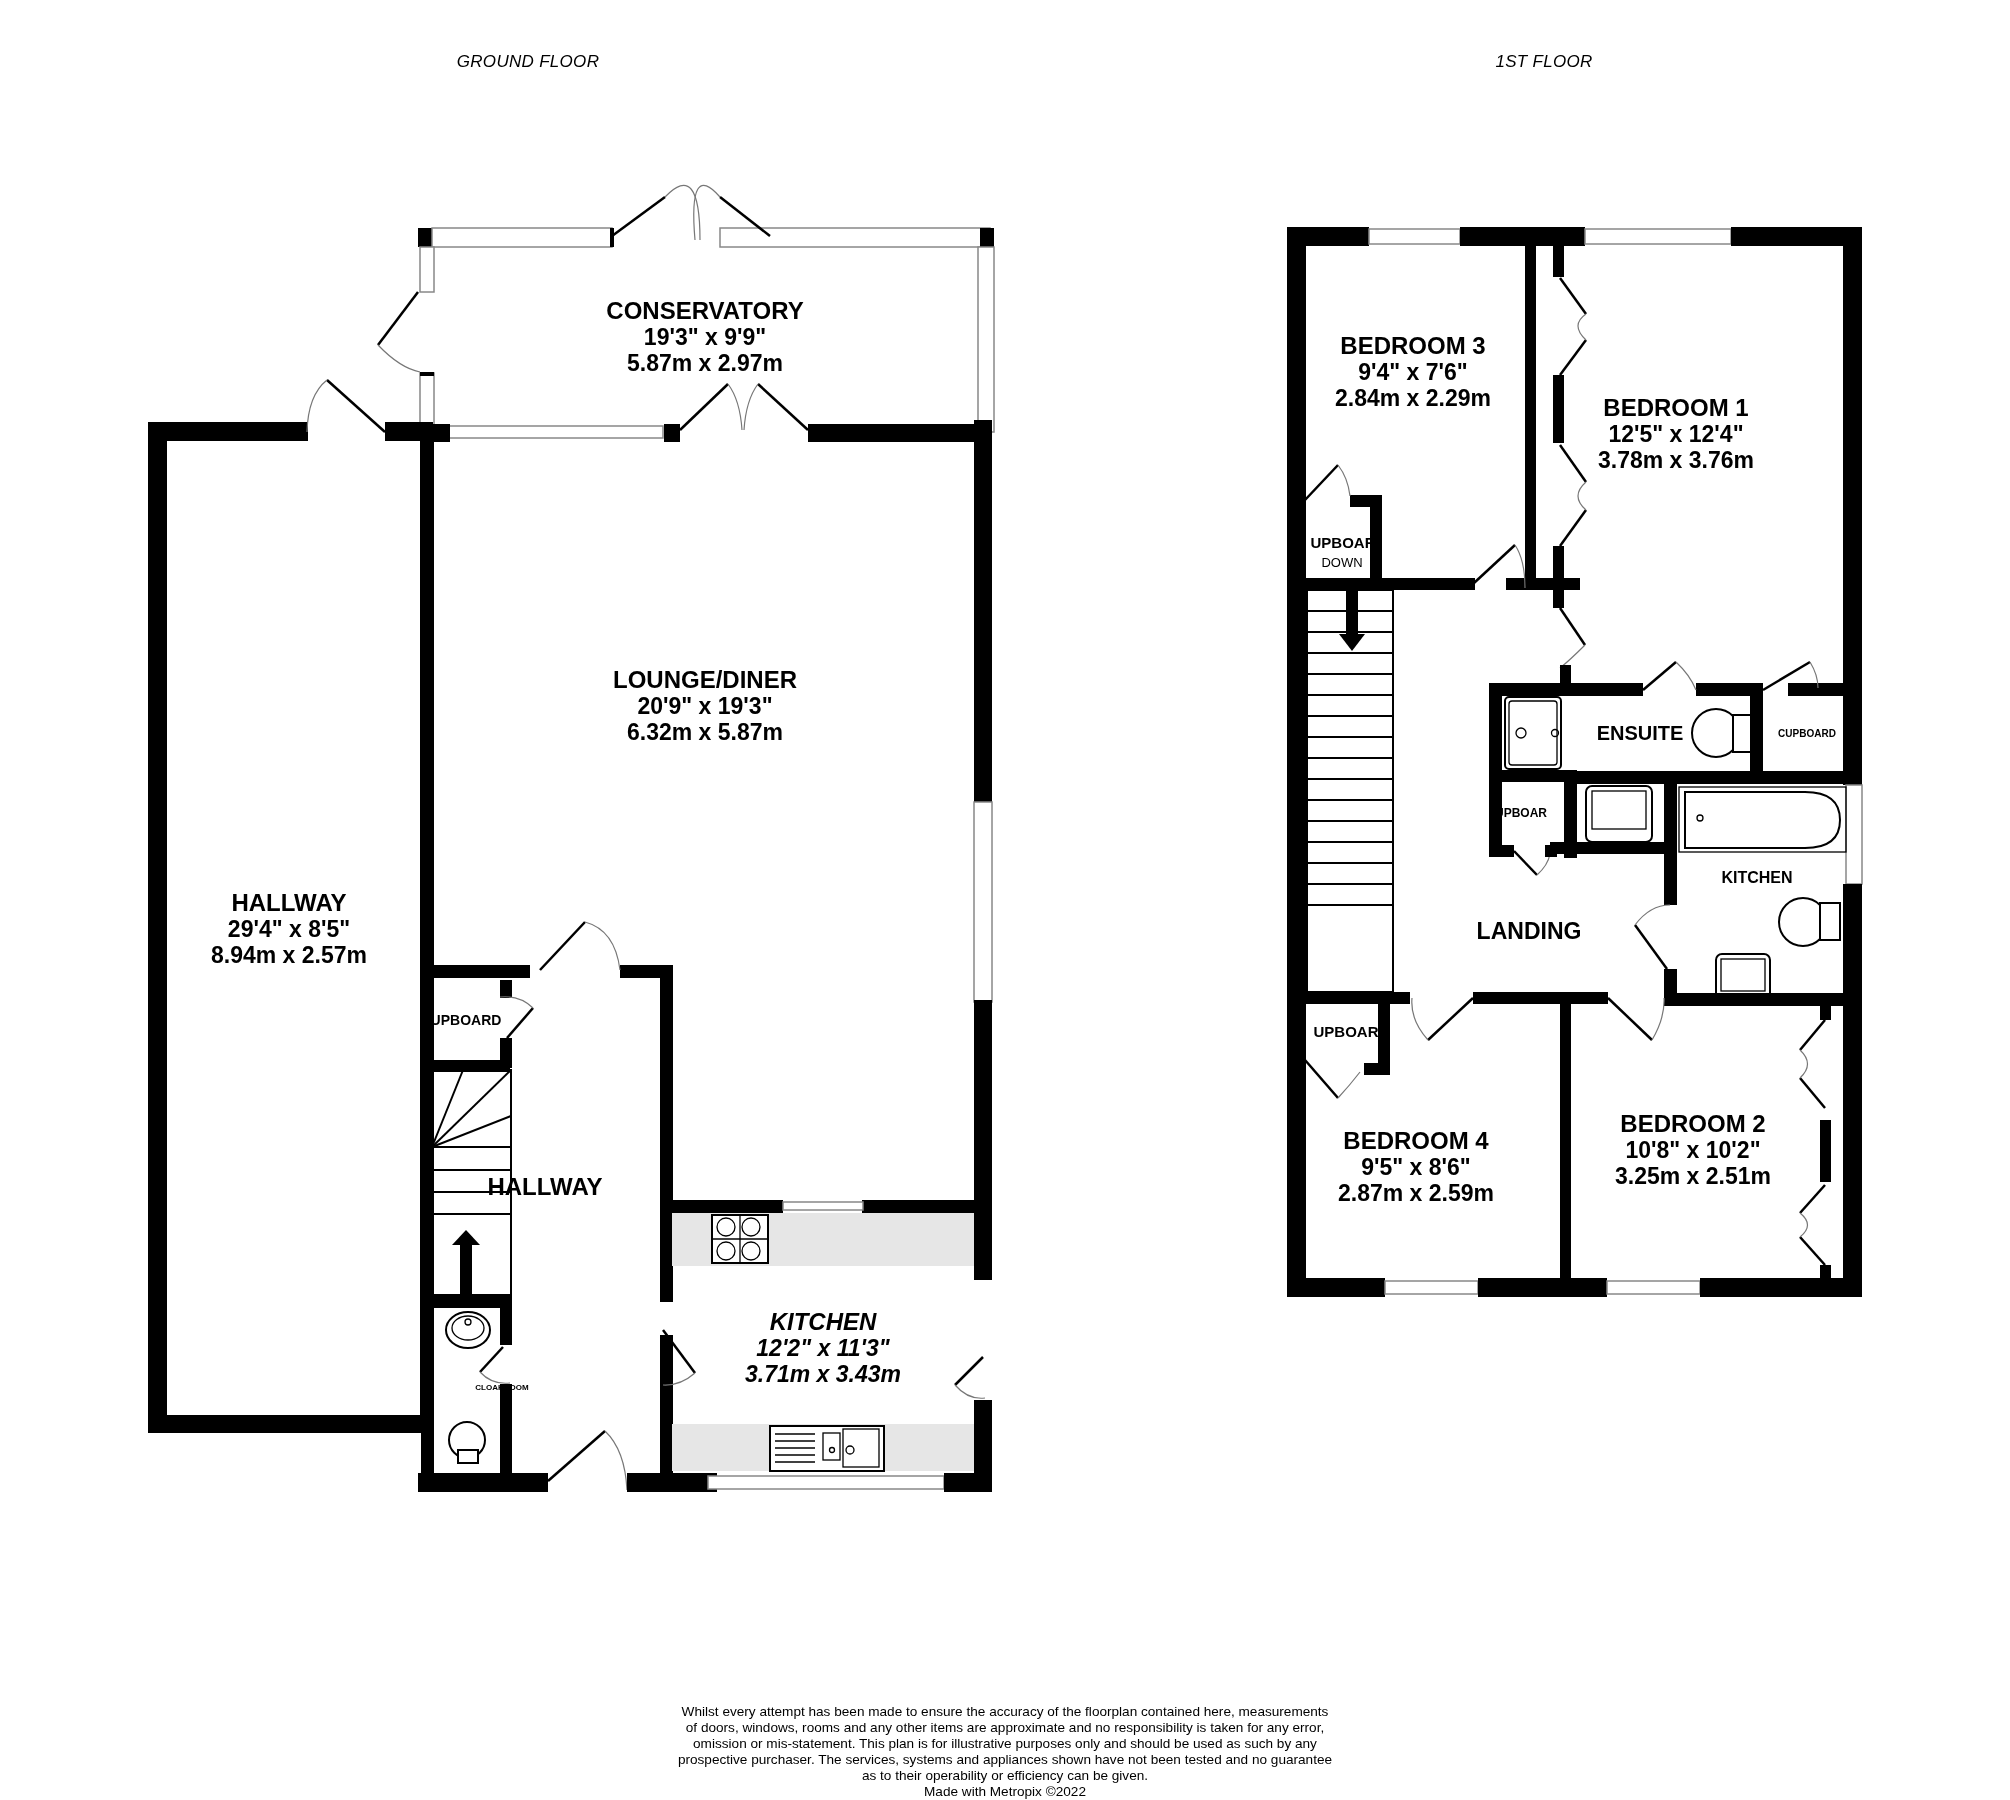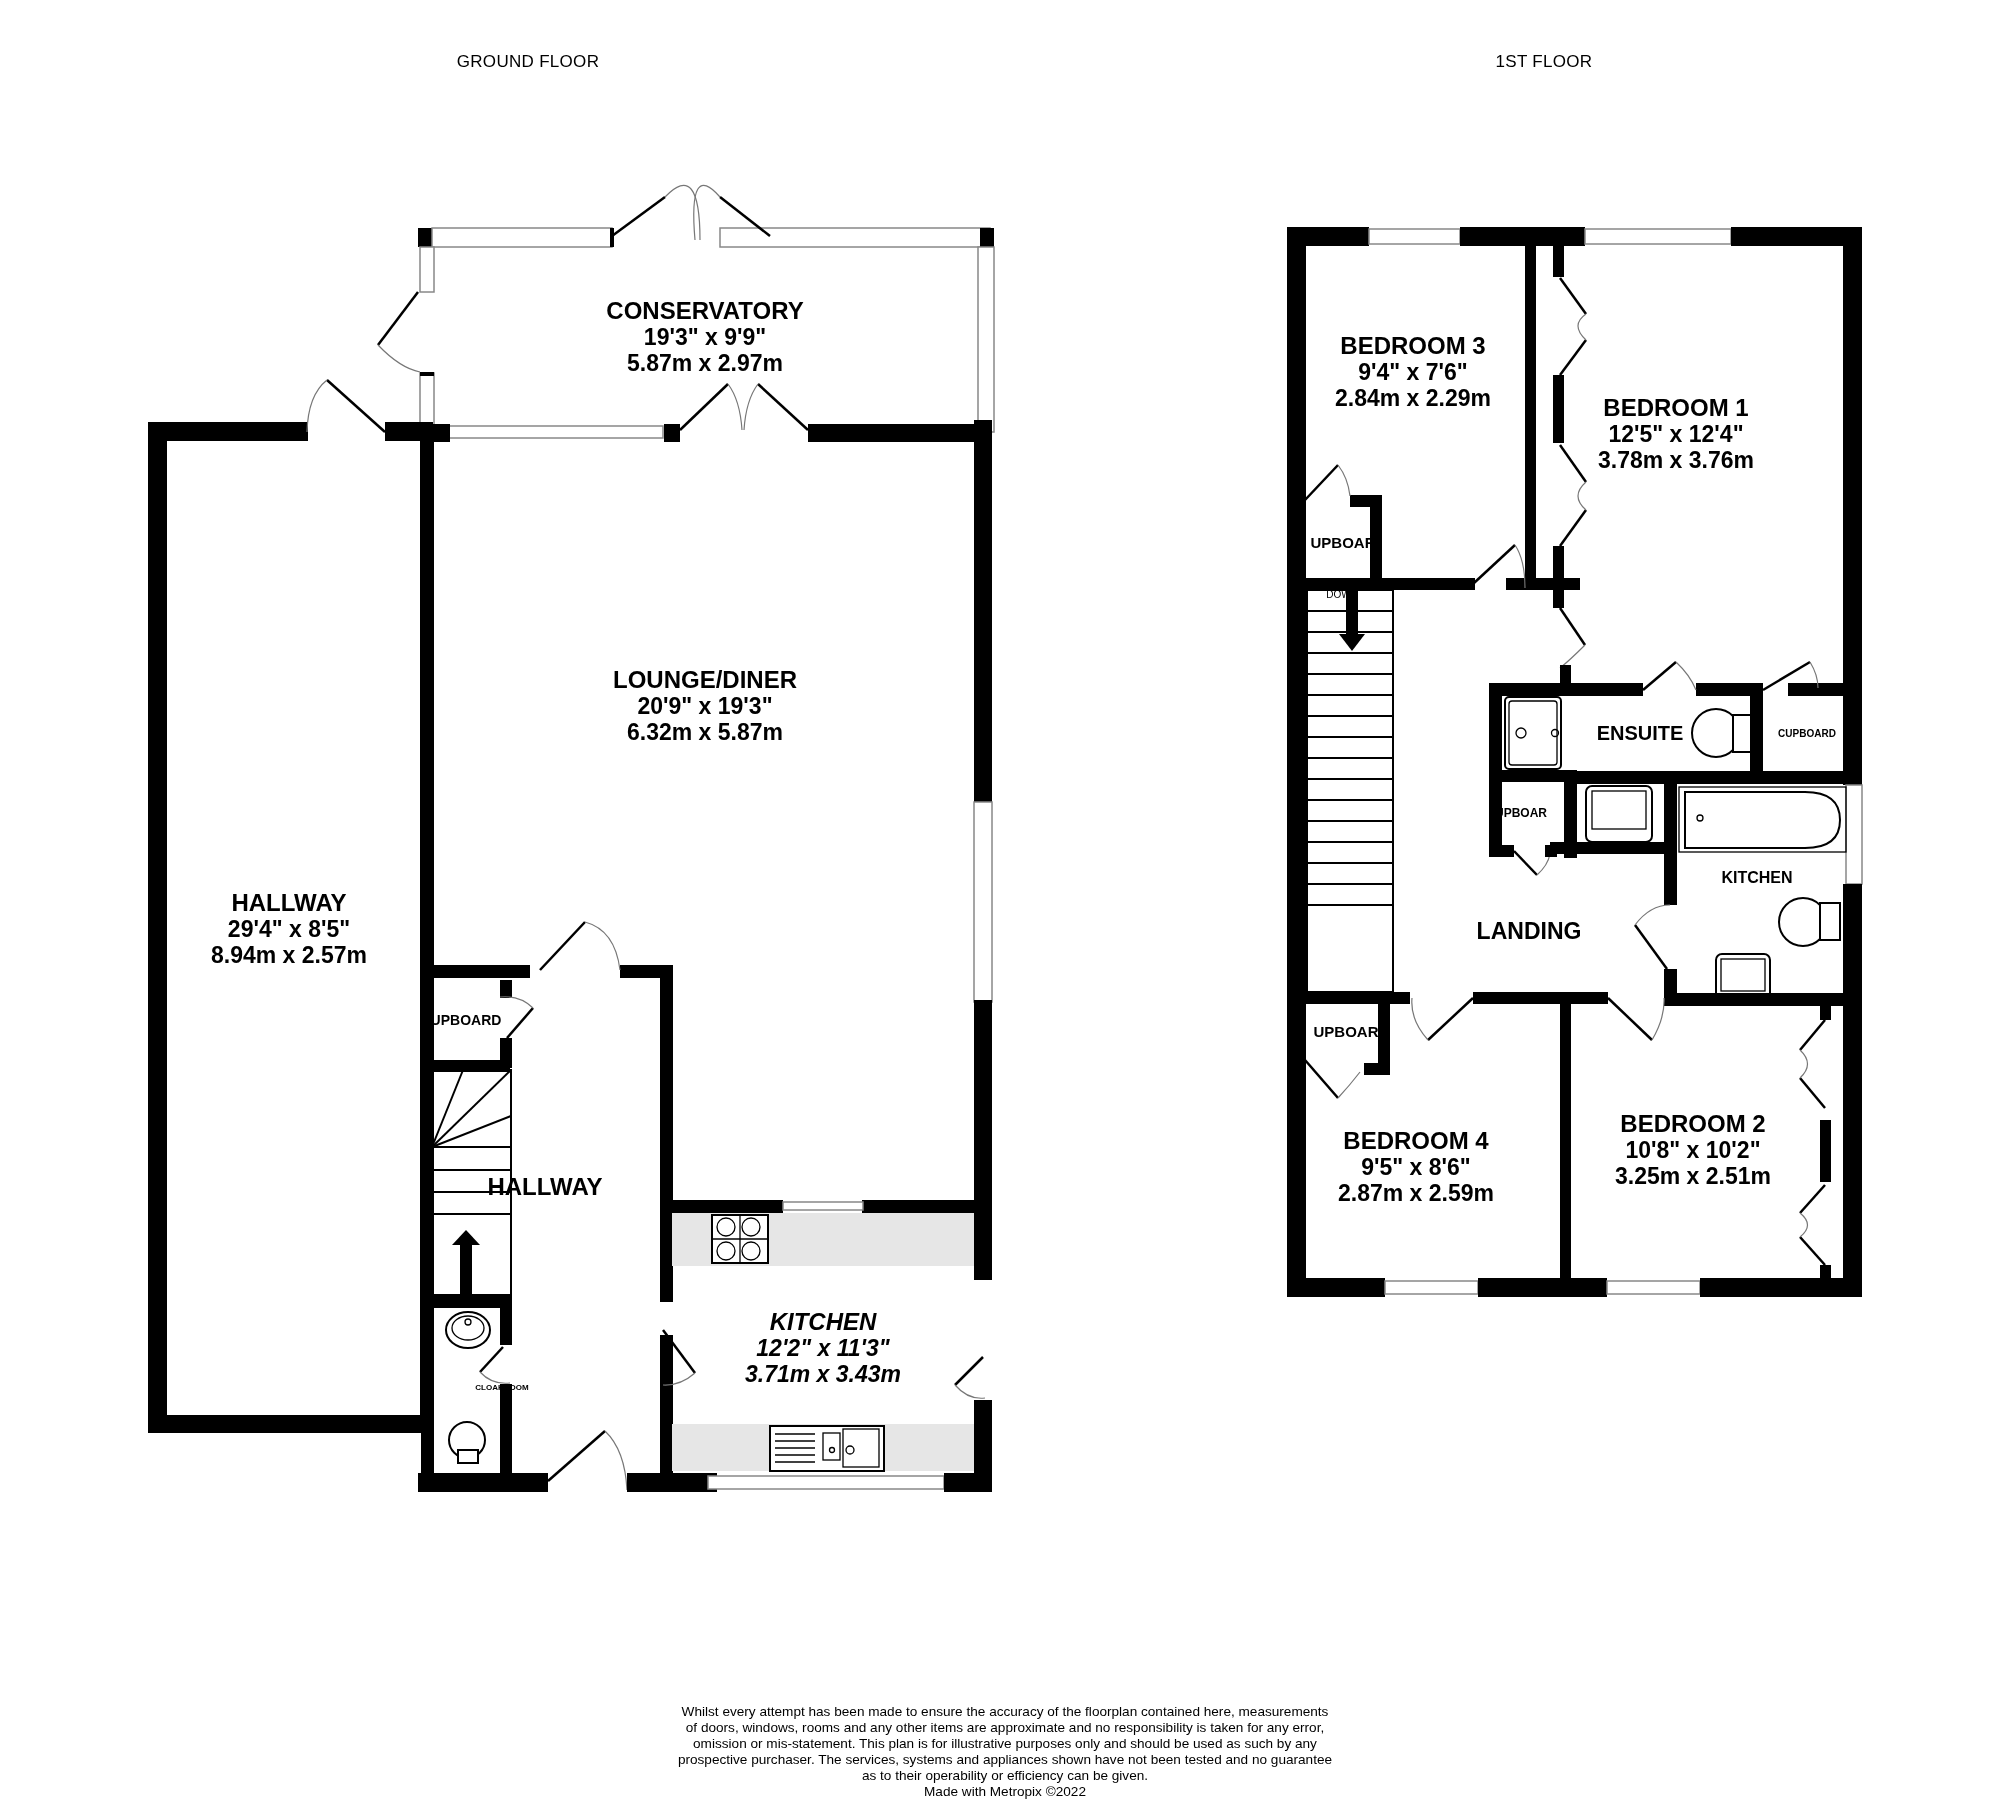--- a/index.html
+++ b/index.html
@@ -6,21 +6,21 @@
   body { width:2010px; height:1800px; position:relative; overflow:hidden; font-family:"Liberation Sans", sans-serif; color:#000; }
   svg.plan { position:absolute; left:0; top:0; width:2010px; height:1800px; }
   .wall { fill:#000; }
   .win { fill:#fff; stroke:#888; stroke-width:1.5; }
   .door { fill:none; stroke:#000; stroke-width:2.5; }
   .arc { fill:none; stroke:#777; stroke-width:1.2; }
   .fix { fill:#fff; stroke:#000; stroke-width:2; }
   .fixthin { fill:none; stroke:#000; stroke-width:1.3; }
   .worktop { fill:#e6e6e6; }
   .stair { fill:none; stroke:#000; stroke-width:2; }
-  .floor-title { position:absolute; font-size:17px; letter-spacing:0.3px; transform:translateX(-50%); white-space:nowrap; }
+  .floor-title { position:absolute; font-size:17px; letter-spacing:0.3px; transform:translateX(-50%); white-space:nowrap;font-style:italic; }
   .room { position:absolute; transform:translateX(-50%); text-align:center; font-weight:bold; line-height:1.12; white-space:nowrap; }
   .room .nm { font-size:24px; }
   .room .dm { font-size:23px; display:block; }
   .small { position:absolute; font-weight:bold; white-space:nowrap; transform:translateX(-50%); }
   .disclaimer { position:absolute; left:1005px; top:1704px; transform:translateX(-50%); width:760px; text-align:center; font-size:13.6px; line-height:16px; }
 </style>
 </head>
 <body>
 
 <svg class="plan" viewBox="0 0 2010 1800" xmlns="http://www.w3.org/2000/svg">
@@ -326,21 +326,21 @@
   <span class="nm">BEDROOM 3</span>
   <span class="dm">9'4"  x 7'6"</span>
   <span class="dm">2.84m  x 2.29m</span>
 </div>
 <div class="room" style="left:1676px; top:395px;">
   <span class="nm">BEDROOM 1</span>
   <span class="dm">12'5"  x 12'4"</span>
   <span class="dm">3.78m  x 3.76m</span>
 </div>
 <div class="small" style="left:1343px; top:534px; font-size:15px;">UPBOAR</div>
-<div class="small" style="left:1342px; top:555px; font-size:10px; font-weight:normal;margin-top:34px;">DOWN</div>
+<div class="small" style="left:1342px; top:555px; font-size:13px; font-weight:normal;">DOWN</div>
 <div class="small" style="left:1640px; top:722px; font-size:20px;">ENSUITE</div>
 <div class="small" style="left:1807px; top:728px; font-size:10px;">CUPBOARD</div>
 <div class="small" style="left:1521px; top:806px; font-size:12px;">UPBOAR</div>
 <div class="small" style="left:1757px; top:869px; font-size:16px;">KITCHEN</div>
 <div class="small" style="left:1529px; top:918px; font-size:23px;">LANDING</div>
 <div class="small" style="left:1346px; top:1023px; font-size:15px;">UPBOAR</div>
 <div class="room" style="left:1416px; top:1128px;">
   <span class="nm">BEDROOM 4</span>
   <span class="dm">9'5"  x 8'6"</span>
   <span class="dm">2.87m  x 2.59m</span>

